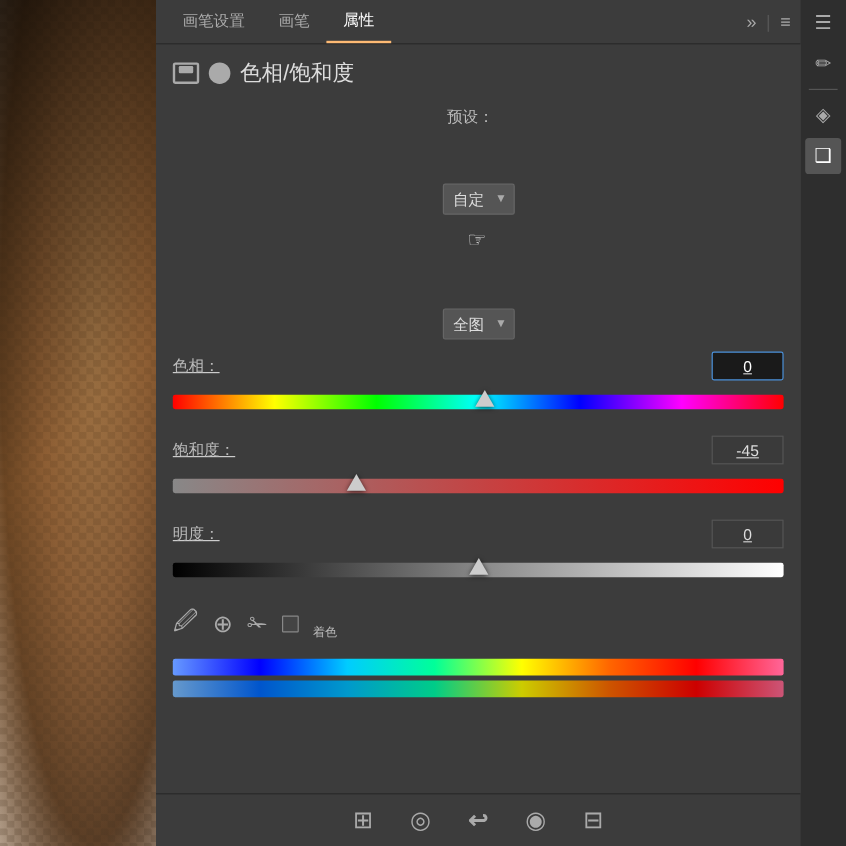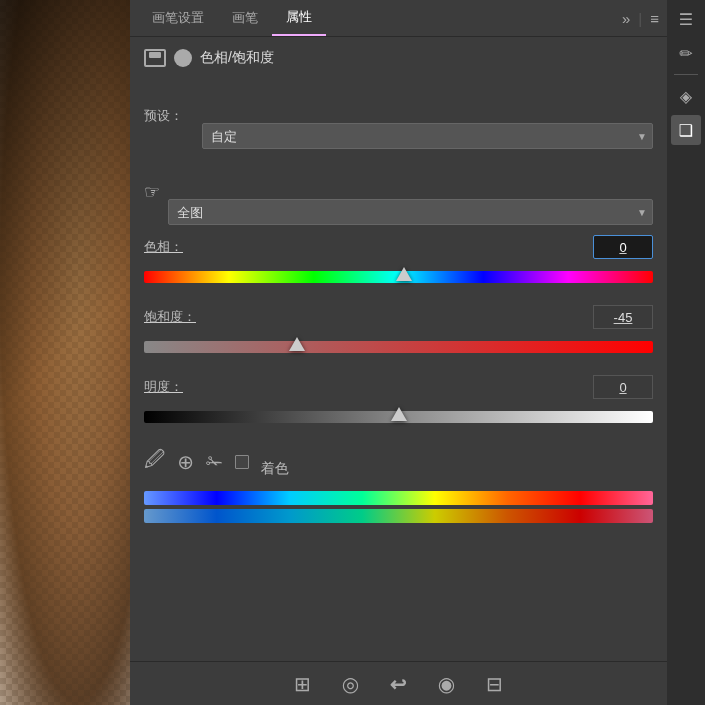--- a/index.html
+++ b/index.html
@@ -69,21 +69,21 @@
     }
     .tab {
       padding: 8px 14px;
       color: #aaa;
       cursor: pointer;
       font-size: 13px;
       white-space: nowrap;
     }
     .tab.active {
       color: #fff;
-      border-bottom: 2px solid #f0abfc;
+      border-bottom: 2px solid #fdba74;
     }
     .tab-spacer { flex: 1; }
     .tab-icons {
       display: flex;
       align-items: center;
       gap: 8px;
       color: #aaa;
       font-size: 15px;
     }
 
@@ -120,31 +120,32 @@
       background: #aaa;
       border-radius: 1px;
     }
     .panel-icon-circle {
       width: 18px; height: 18px;
       border-radius: 50%;
       background: #aaa;
       flex-shrink: 0;
     }
     .panel-title {
-      font-size: 14px;
+      font-size: 18px;
       color: #ddd;
       font-weight: normal;
     }
 
     
     .control-row {
       display: flex;
       align-items: center;
       margin-bottom: 10px;
       gap: 6px;
+      flex-direction: column;
     }
     .control-label {
       color: #bbb;
       white-space: nowrap;
       min-width: 52px;
       font-size: 13px;
     }
     .select-wrapper {
       flex: 1;
       position: relative;
@@ -285,21 +286,21 @@
       width: 14px; height: 14px;
       border: 1px solid #888;
       background: #444;
       display: inline-block;
       vertical-align: middle;
       border-radius: 1px;
       flex-shrink: 0;
     }
     .colorize-label {
       color: #bbb;
-      font-size: 14px;
+      font-size: 10px;
       margin-top: 14px;
     }
 
     
     .bottom-toolbar {
       display: flex;
       align-items: center;
       justify-content: center;
       gap: 18px;
       background: #3c3c3c;

